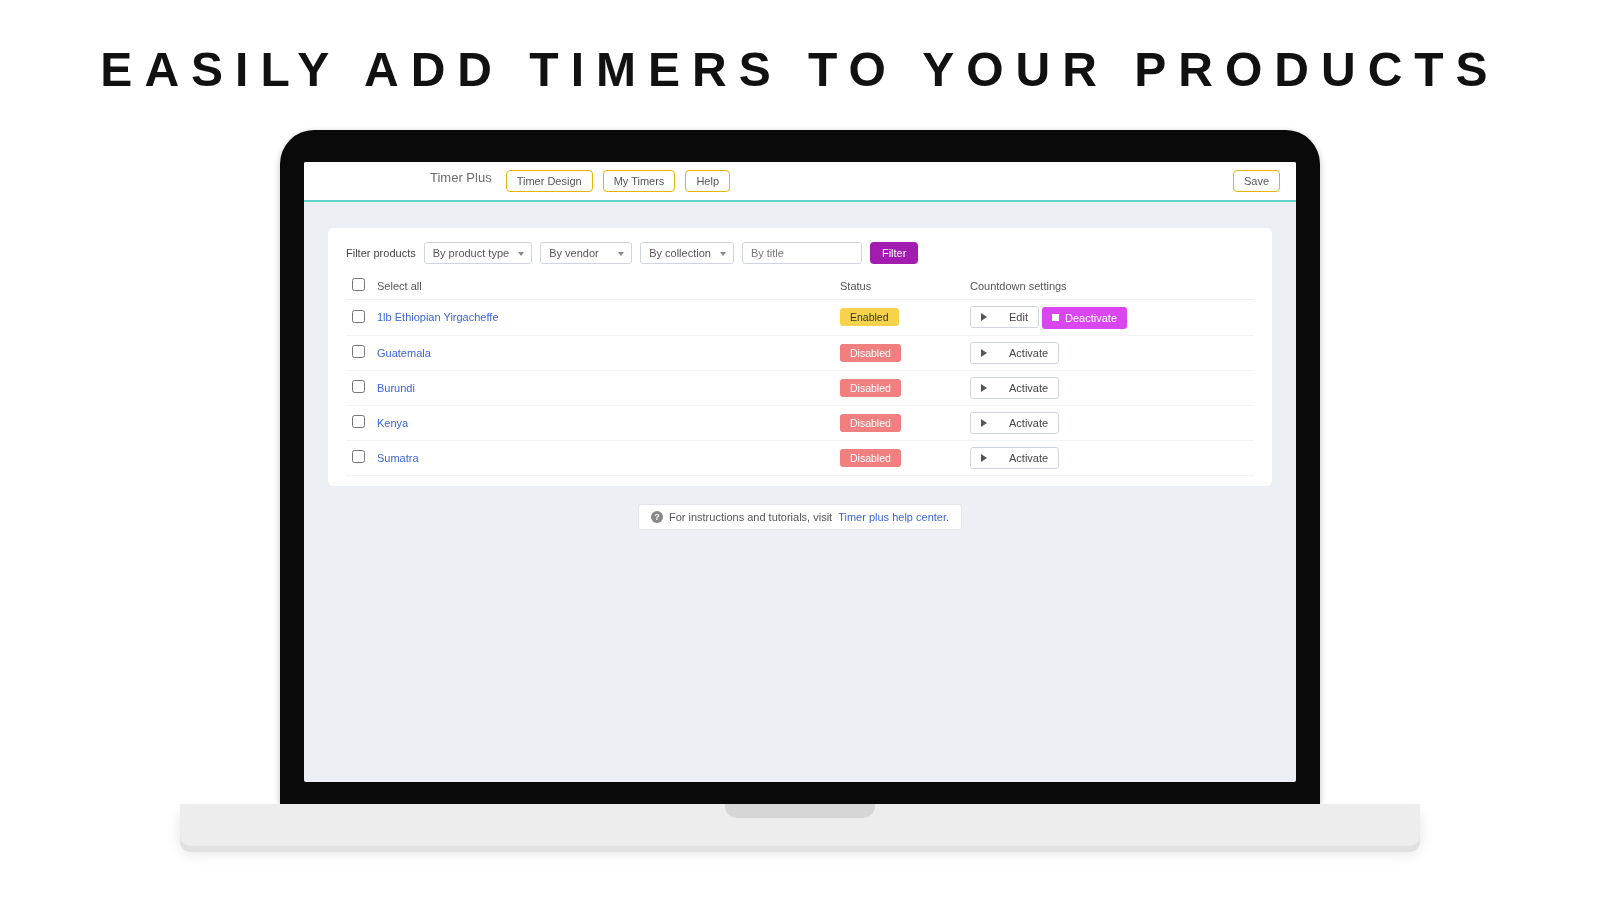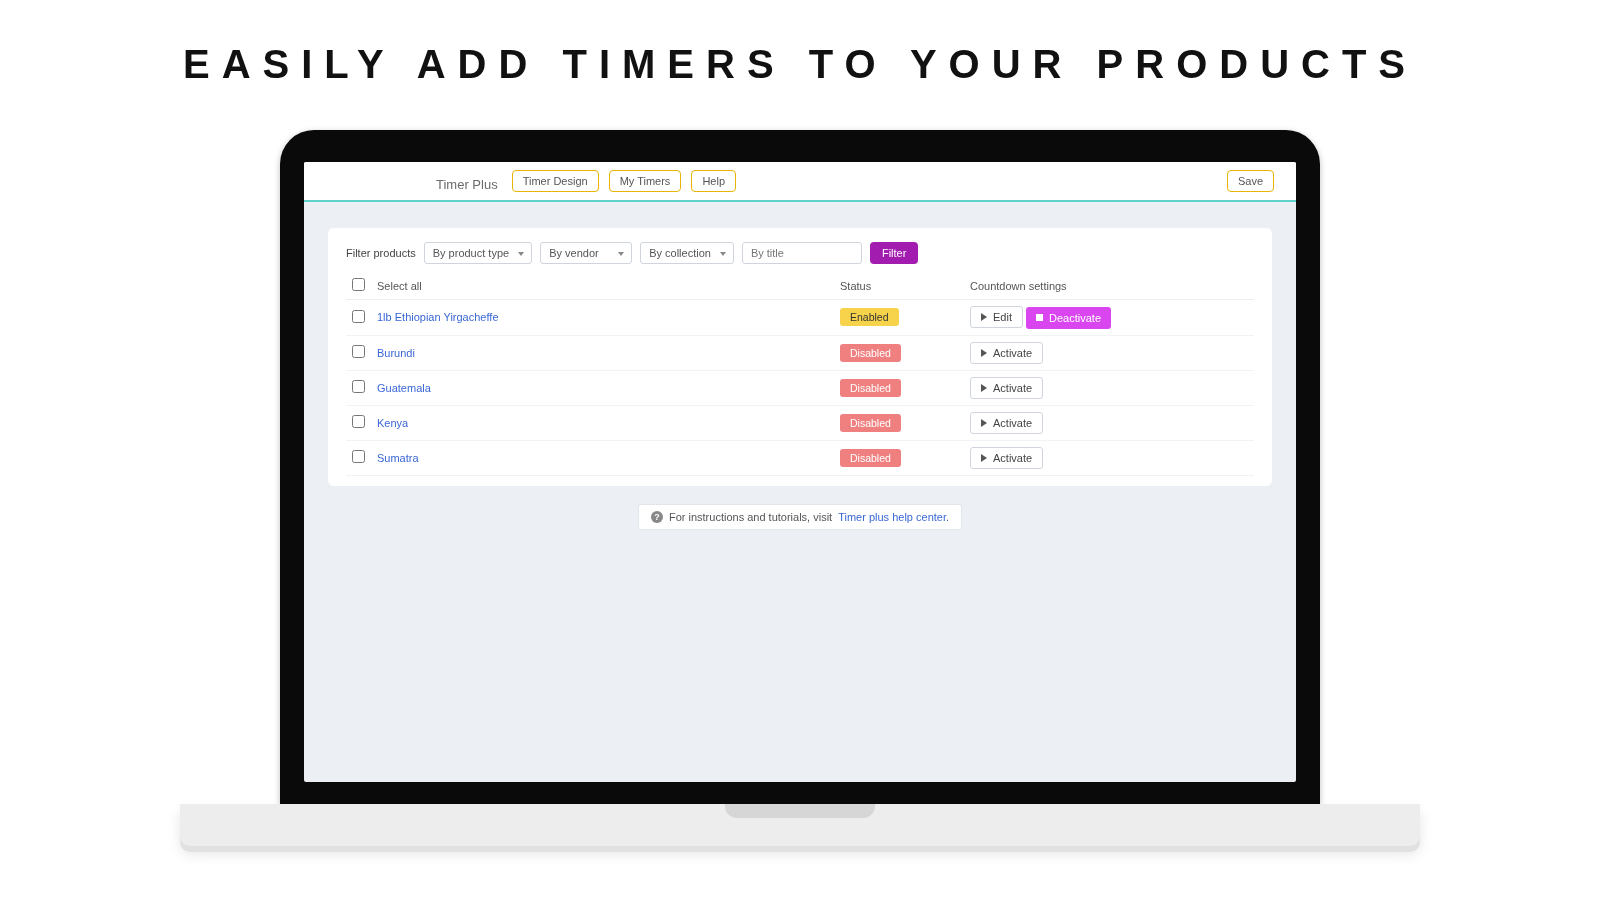--- a/index.html
+++ b/index.html
@@ -6,21 +6,21 @@
   body {
     width: 1600px;
     height: 900px;
     background: #ffffff;
     font-family: -apple-system, BlinkMacSystemFont, "Segoe UI", Helvetica, Arial, sans-serif;
     overflow: hidden;
     position: relative;
   }
   .headline {
     text-align: center;
-    font-size: 40px;
+    font-size: 48px;
     font-weight: 800;
     letter-spacing: 12px;
     margin-top: 42px;
     color: #111;
     font-family: "Arial Black", Arial, sans-serif;
   }
   .laptop {
     position: absolute;
     left: 50%;
     top: 130px;
@@ -58,22 +58,22 @@
     width: 150px;
     height: 14px;
     background: #d6d6d6;
     border-radius: 0 0 12px 12px;
   }
   
   .topbar {
     background: #fff;
     border-bottom: 2px solid #5fd3c7;
     display: flex;
-    align-items: flex-end;
-    padding: 8px 22px;
+    align-items: flex-start;
+    padding: 8px 16px;
     gap: 10px;
     font-size: 12px;
   }
   .brand {
     color: #6b6b6b;
     font-size: 13px;
     margin-left: 110px;
     margin-right: 4px;
   }
   .nav-btn {
@@ -176,21 +176,21 @@
   .settings-cell { white-space: nowrap; }
   .btn-outline {
     border: 1px solid #d0d5dd;
     background: #fff;
     color: #444;
     padding: 4px 10px;
     border-radius: 3px;
     font-size: 11px;
     display: inline-flex;
     align-items: center;
-    gap: 6px;
+    gap: 22px;
     cursor: pointer;
   }
   .btn-danger {
     background: #d946ef;
     color: #fff;
     border: none;
     padding: 5px 10px;
     border-radius: 3px;
     font-size: 11px;
     display: inline-flex;
@@ -283,30 +283,30 @@
                   <td class="settings-cell"><button class="btn-outline">
                       <span class="play"></span>
                       <span>Edit</span>
                     </button> <button class="btn-danger">
                       <span class="stop"></span>
                       <span>Deactivate</span>
                     </button></td>
                 </tr>
                 <tr>
                   <td class="chk"><input type="checkbox" style=""></td>
+                  <td><span class="lnk">Guatemala</span></td>
+                  <td><span class="badge b-disabled">Disabled</span></td>
+                  <td class="settings-cell"><button class="btn-outline">
+                      <span class="play"></span>
+                      <span>Activate</span>
+                    </button></td>
+                </tr>
+                <tr>
+                  <td class="chk"><input type="checkbox" style=""></td>
                   <td><span class="lnk">Burundi</span></td>
-                  <td><span class="badge b-disabled">Disabled</span></td>
-                  <td class="settings-cell"><button class="btn-outline">
-                      <span class="play"></span>
-                      <span>Activate</span>
-                    </button></td>
-                </tr>
-                <tr>
-                  <td class="chk"><input type="checkbox" style=""></td>
-                  <td><span class="lnk">Guatemala</span></td>
                   <td><span class="badge b-disabled">Disabled</span></td>
                   <td class="settings-cell"><button class="btn-outline">
                       <span class="play"></span>
                       <span>Activate</span>
                     </button></td>
                 </tr>
                 <tr>
                   <td class="chk"><input type="checkbox" style=""></td>
                   <td><span class="lnk">Kenya</span></td>
                   <td><span class="badge b-disabled">Disabled</span></td>

